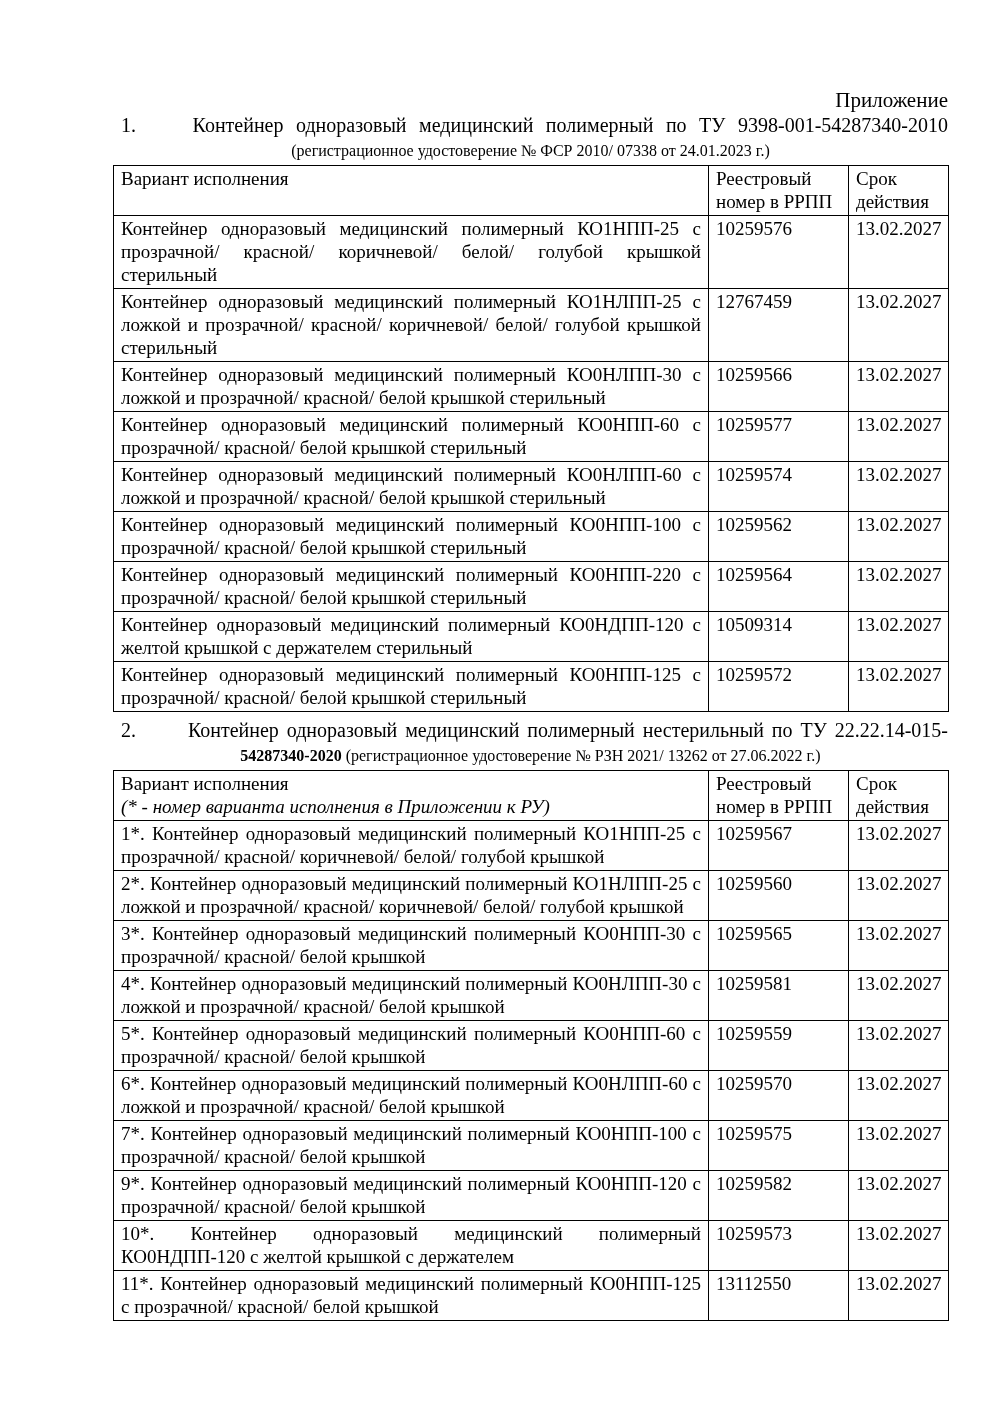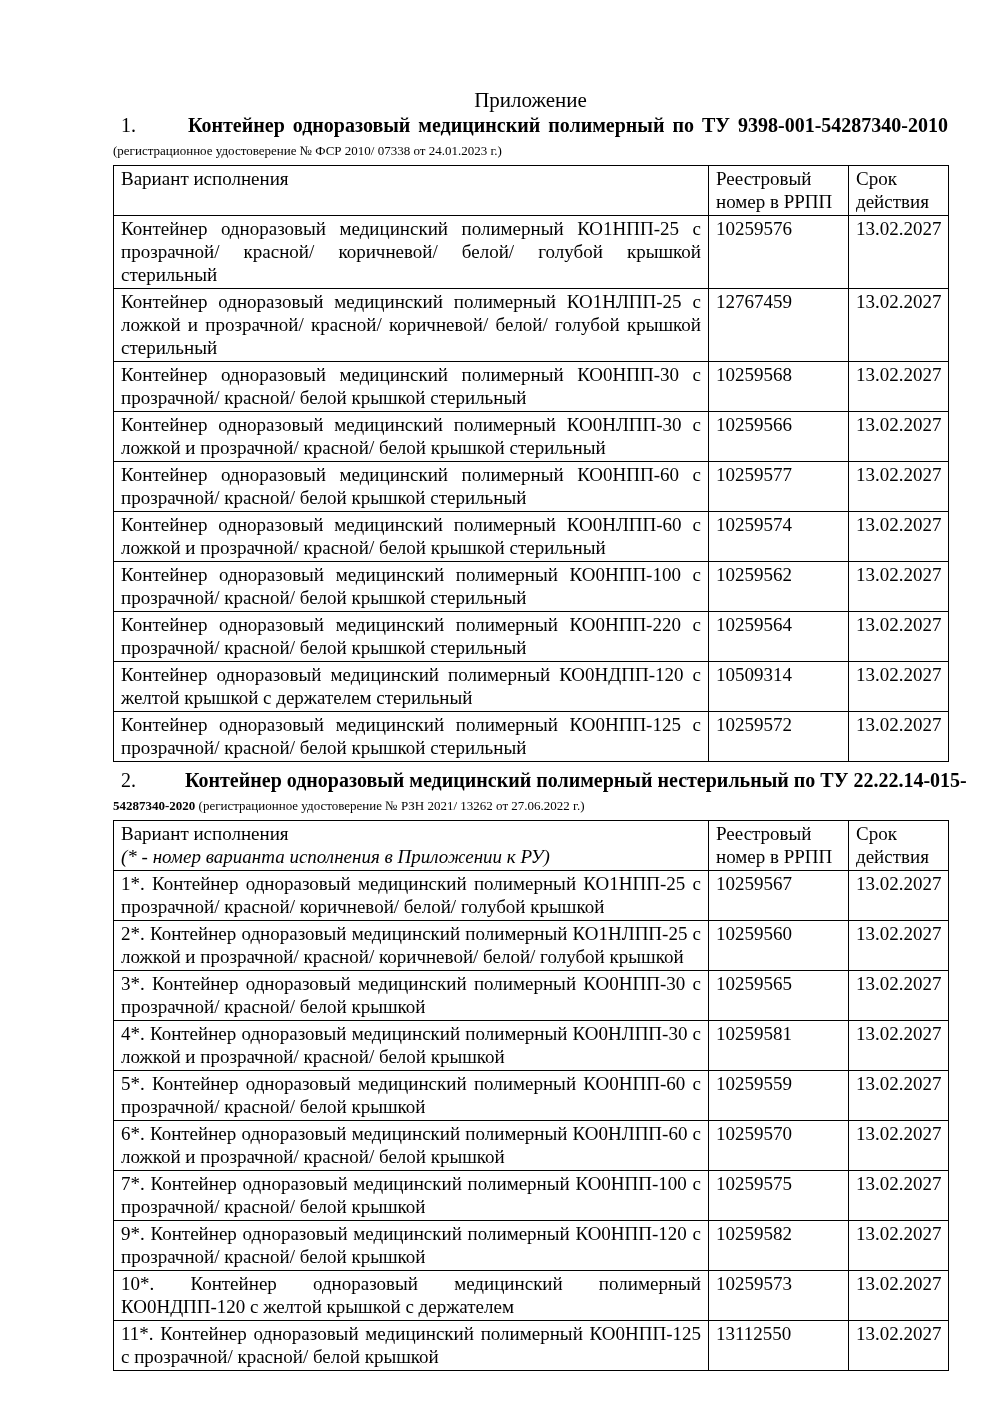--- a/index.html
+++ b/index.html
@@ -1,23 +1,23 @@
 <!DOCTYPE html>
 <html lang="ru"><head>
 <meta charset="utf-8">
 <style>
   html,body{margin:0;padding:0;background:#fff;color:#000;}
   body{width:1000px;height:1414px;overflow:hidden;
        font-family:"Liberation Serif","DejaVu Serif",serif;}
   .page{padding:88px 52px 0 113px;width:835px;box-sizing:content-box;}
-  .appendix{font-size:21px;line-height:25px;text-align:center;}
+  .appendix{font-size:21px;line-height:25px;text-align:right;}
   .sec-line1{font-size:20px;line-height:25px;text-align:justify;
              text-align-last:justify;padding-left:8px;white-space:nowrap;}
-  .sec-line1 b{font-weight:bold;margin-left:44px;}
-  .sec-line2{font-size:13px;line-height:25px;text-align:left;}
+  .sec-line1 b{font-weight:normal;margin-left:44px;}
+  .sec-line2{font-size:16px;line-height:25px;text-align:center;}
   .sec2{margin-top:6px;}
   table{width:835px;border-collapse:collapse;table-layout:fixed;margin-top:2px;}
   col.w1{width:595px;} col.w2{width:140px;} col.w3{width:100px;}
   th,td{border:1.5px solid #000;vertical-align:top;
         padding:1px 7px 2px 7px;font-size:19px;line-height:23px;
         font-weight:normal;text-align:left;overflow:hidden;}
   td.c1{text-align:justify;margin-left:20px;}
   .note{font-style:italic;}
 </style>
 </head>
@@ -45,25 +45,20 @@
     </thead>
     <tbody>
       <tr>
           <td class="c1">Контейнер одноразовый медицинский полимерный КО1НПП-25 с прозрачной/ красной/ коричневой/ белой/ голубой крышкой стерильный</td>
           <td>10259576</td>
           <td>13.02.2027</td>
         </tr>
       <tr>
           <td class="c1">Контейнер одноразовый медицинский полимерный КО1НЛПП-25 с ложкой и прозрачной/ красной/ коричневой/ белой/ голубой крышкой стерильный</td>
           <td>12767459</td>
-          <td>13.02.2027</td>
-        </tr>
-      <tr>
-          <td class="c1">Контейнер одноразовый медицинский полимерный КО0НПП-30 с прозрачной/ красной/ белой крышкой стерильный</td>
-          <td>10259568</td>
           <td>13.02.2027</td>
         </tr>
       <tr>
           <td class="c1">Контейнер одноразовый медицинский полимерный КО0НЛПП-30 с ложкой и прозрачной/ красной/ белой крышкой стерильный</td>
           <td>10259566</td>
           <td>13.02.2027</td>
         </tr>
       <tr>
           <td class="c1">Контейнер одноразовый медицинский полимерный КО0НПП-60 с прозрачной/ красной/ белой крышкой стерильный</td>
           <td>10259577</td>

